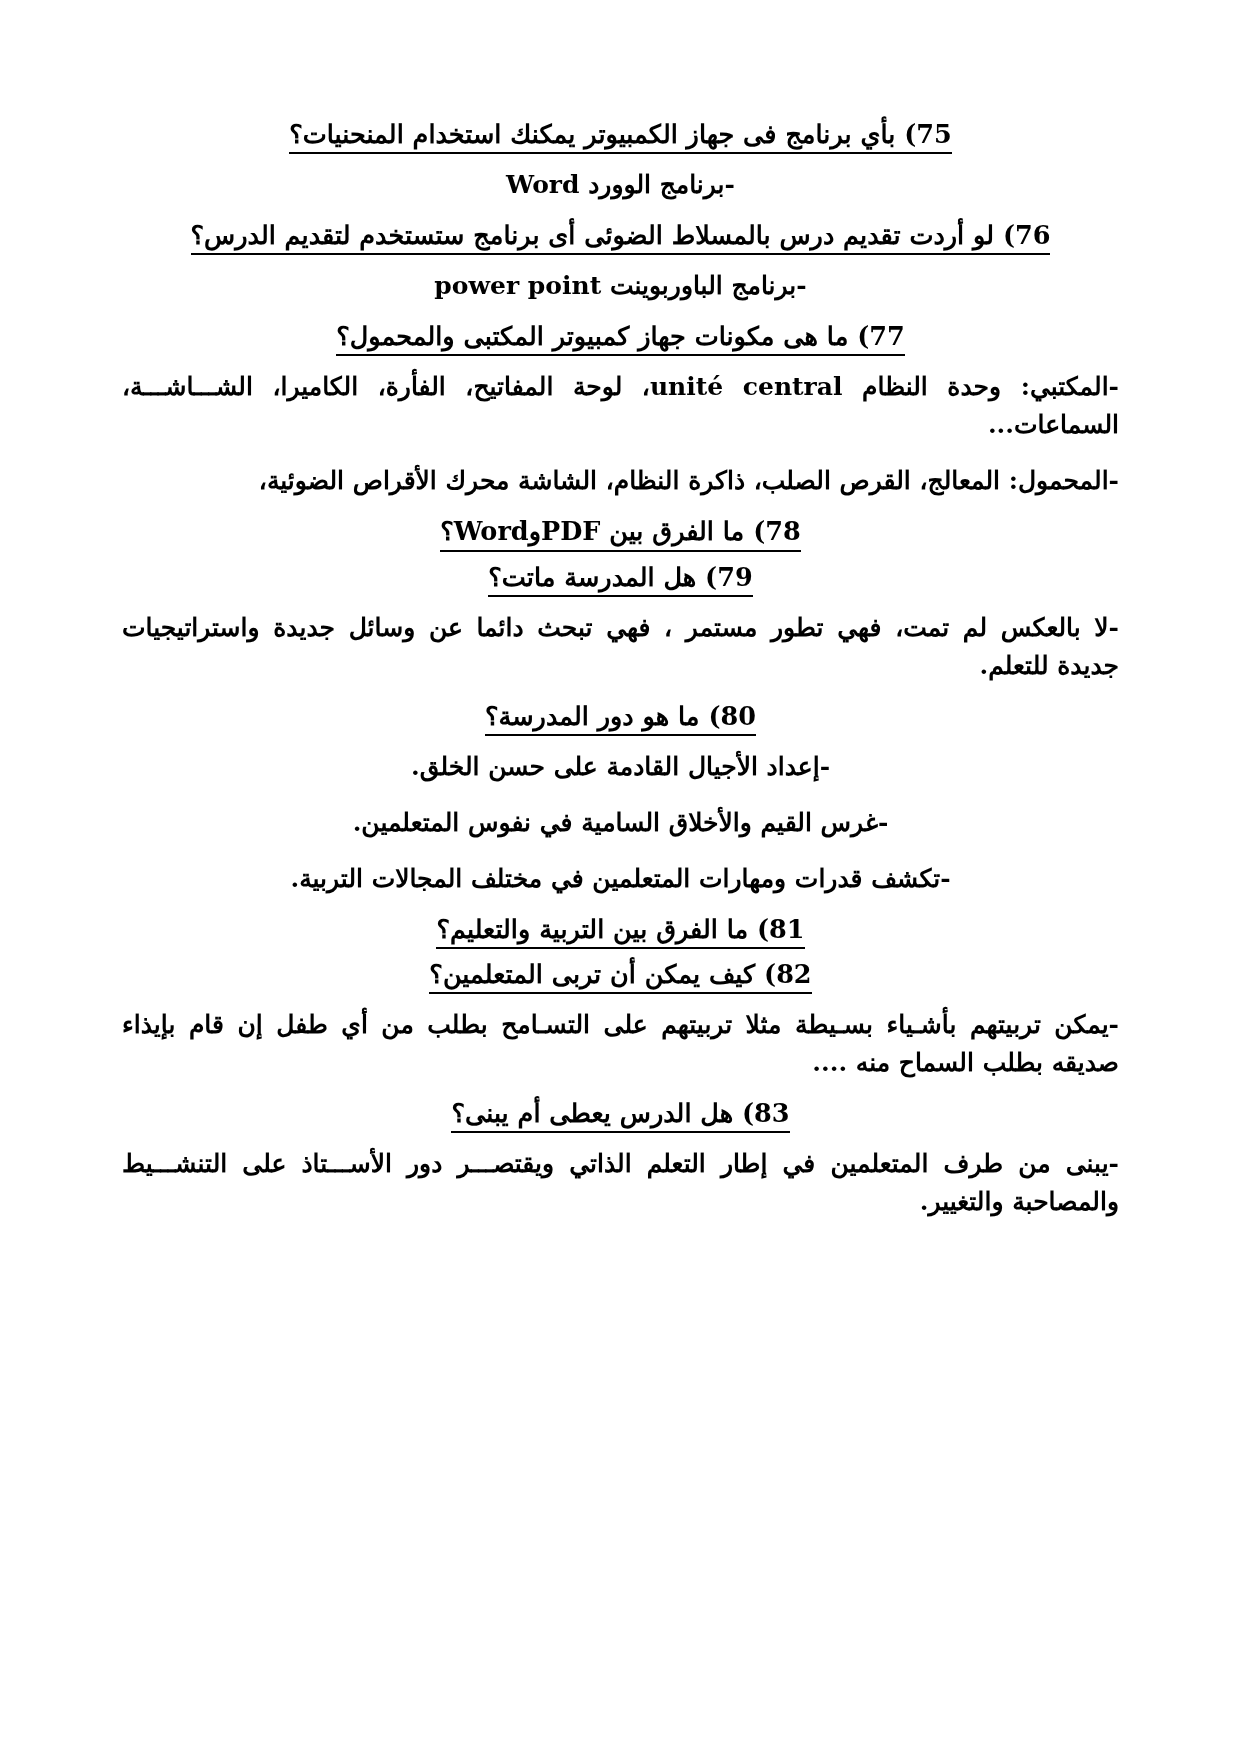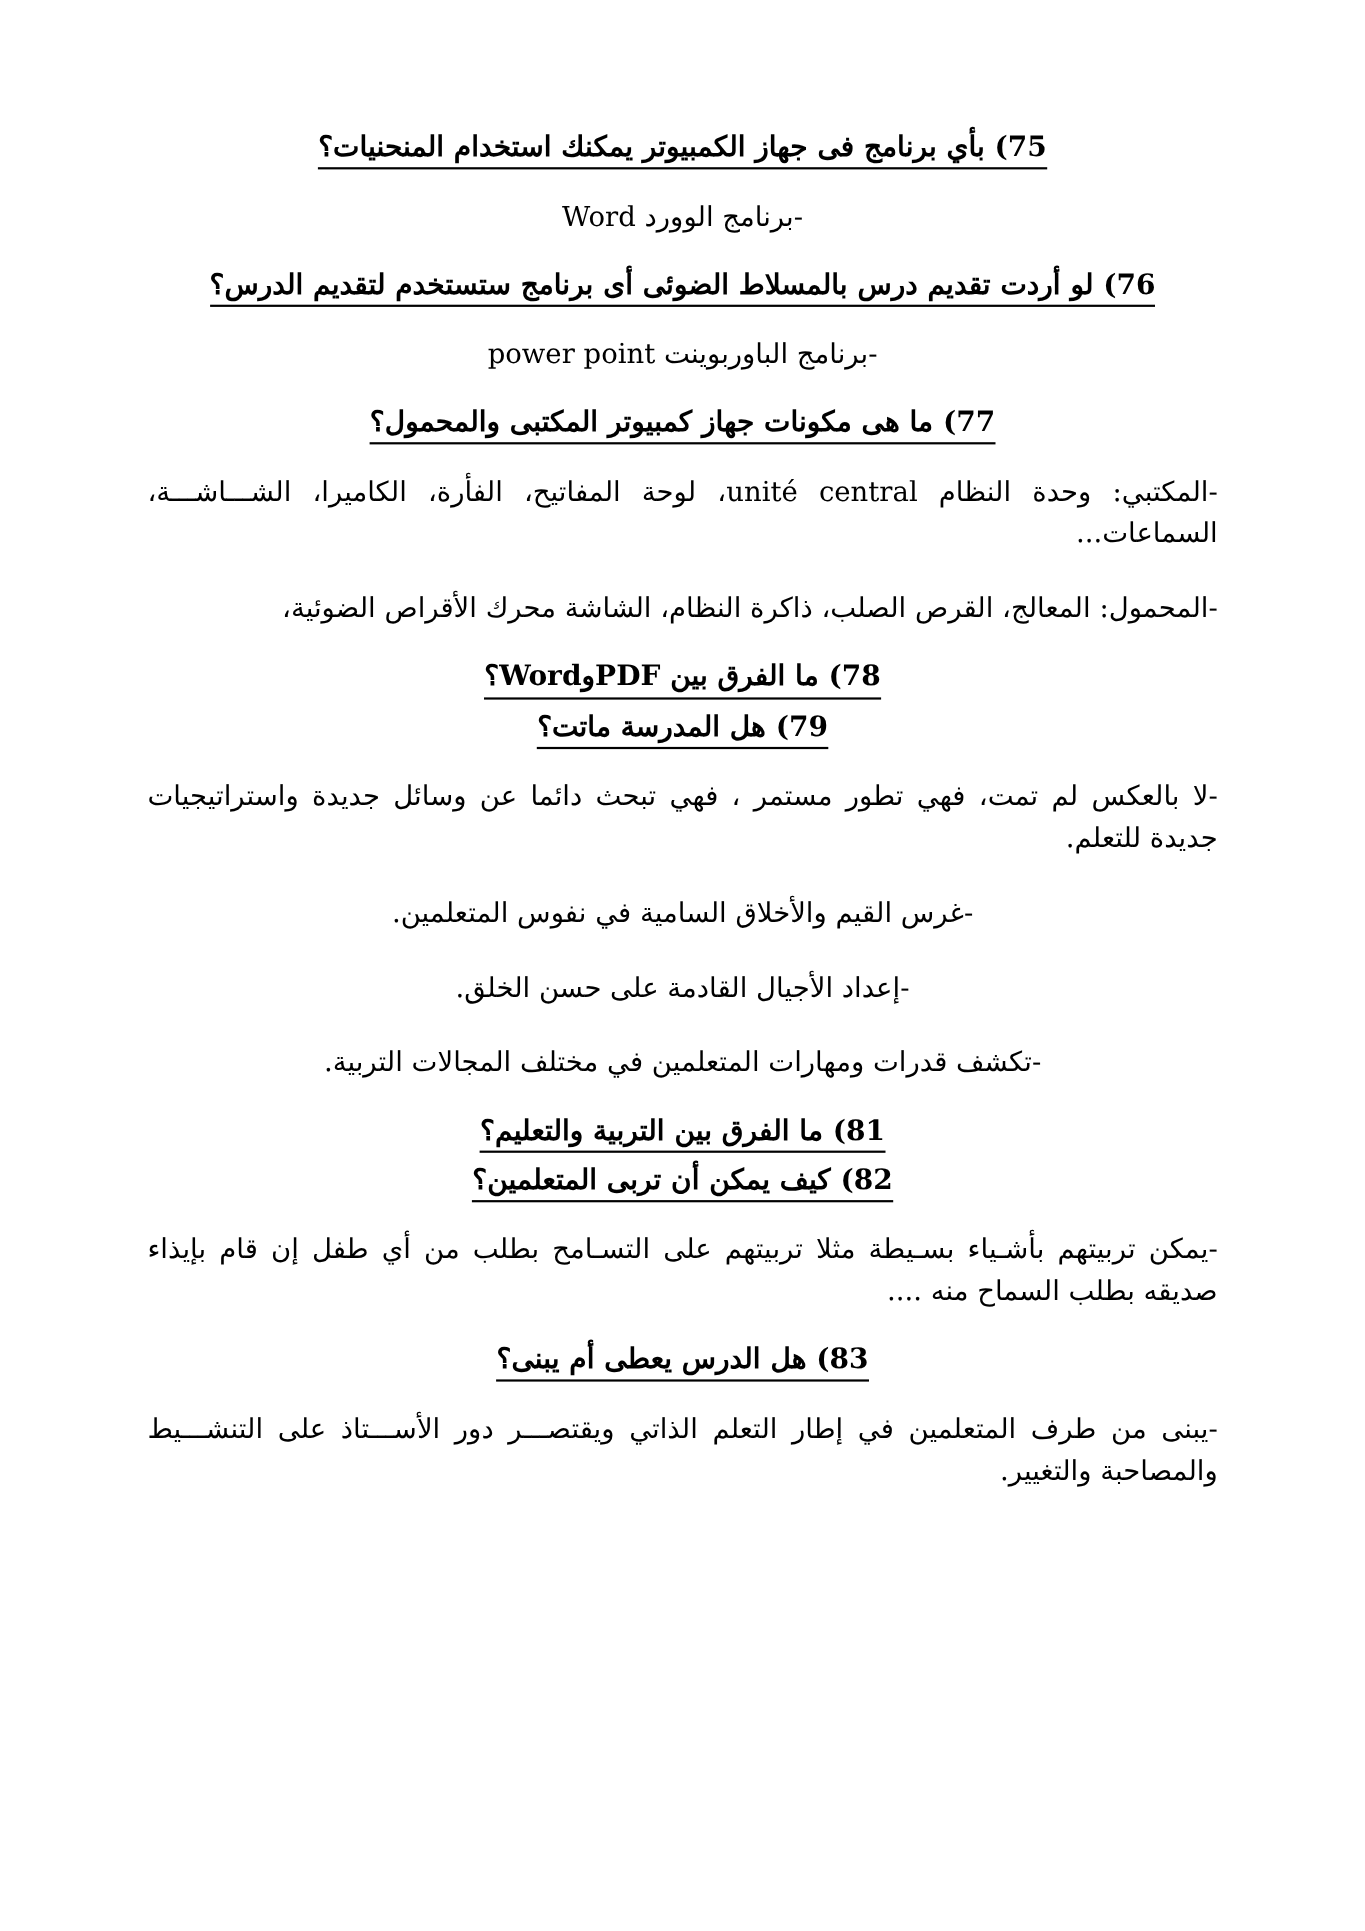--- a/index.html
+++ b/index.html
@@ -40,24 +40,25 @@
   .q .qt {
     display: inline-block;
     border-bottom: 2.6px solid #000;
     padding-bottom: 1px;
   }
 
   
   .a {
     font-size: 25px;
     line-height: 1.52;
-    margin: 12px;
+    margin: 0;
     padding: 9px 0 9px 0;
     text-align: justify;
     text-justify: inter-word;
+    font-weight: bold;
   }
   .a.center {
     text-align: center;
   }
   .a.right {
     text-align: right;
   }
 </style>
 </head>
 <body>
@@ -73,22 +74,23 @@
 
     <p class="q"><span class="qt">77) ما هى مكونات جهاز كمبيوتر المكتبى والمحمول؟</span></p>
     <p class="a">-المكتبي: وحدة النظام unité central، لوحة المفاتيح، الفأرة، الكاميرا، الشـــاشـــة، السماعات...</p>
     <p class="a right">-المحمول: المعالج، القرص الصلب، ذاكرة النظام، الشاشة محرك الأقراص الضوئية،</p>
 
     <p class="q"><span class="qt">78) ما الفرق بين  PDFوWord؟</span></p>
 
     <p class="q"><span class="qt">79) هل المدرسة ماتت؟</span></p>
     <p class="a">-لا بالعكس لم تمت، فهي تطور مستمر ، فهي تبحث دائما عن وسائل جديدة واستراتيجيات جديدة للتعلم.</p>
 
+    <p class="q"><span class="qt">80) ما هو دور المدرسة؟</span></p>
+    <p class="a center">-إعداد الأجيال القادمة على حسن الخلق.</p>
     <p class="a center">-غرس القيم والأخلاق السامية في نفوس المتعلمين.</p>
-    <p class="a center">-إعداد الأجيال القادمة على حسن الخلق.</p>
     <p class="a center">-تكشف قدرات ومهارات المتعلمين في مختلف المجالات التربية.</p>
 
     <p class="q"><span class="qt">81) ما الفرق بين التربية والتعليم؟</span></p>
 
     <p class="q"><span class="qt">82) كيف يمكن أن تربى المتعلمين؟</span></p>
     <p class="a">-يمكن تربيتهم بأشـياء بسـيطة مثلا تربيتهم على التسـامح بطلب من أي طفل إن قام بإيذاء صديقه بطلب السماح منه ....</p>
 
     <p class="q"><span class="qt">83) هل الدرس يعطى أم يبنى؟</span></p>
     <p class="a">-يبنى من طرف المتعلمين في إطار التعلم الذاتي ويقتصـــر دور الأســـتاذ على التنشـــيط والمصاحبة والتغيير.</p>
 

